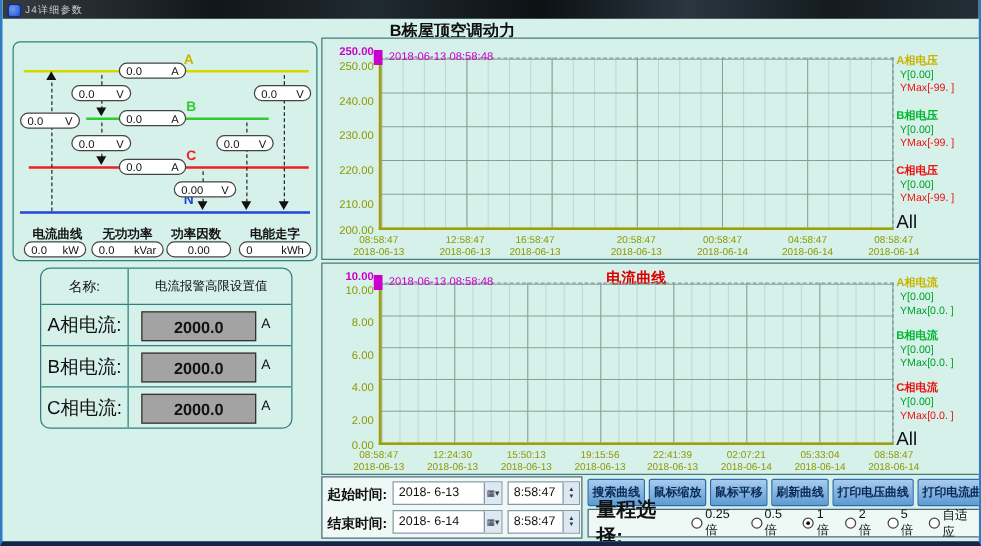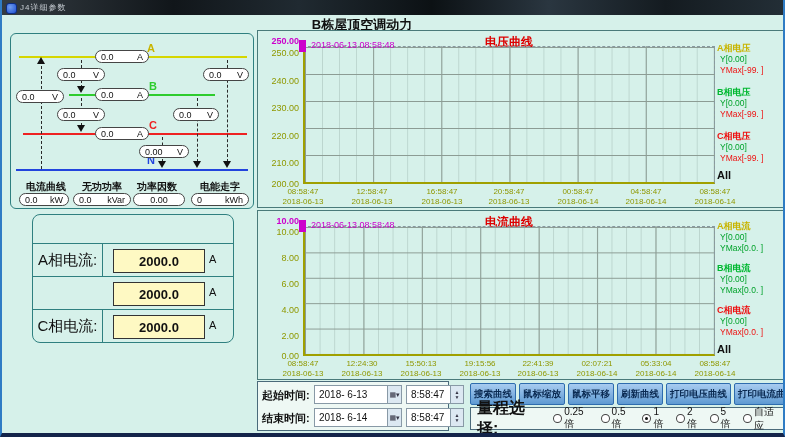--- a/index.html
+++ b/index.html
@@ -22,45 +22,45 @@
   .phlabel{position:absolute;font-size:11px;font-weight:bold;}
   
   #maintitle{position:absolute;top:16px;left:0;width:720px;text-align:center;font-size:13px;font-weight:bold;color:#101010;}
   
   #diagram{position:absolute;left:8px;top:33px;width:242px;height:174px;border:1px solid #2f8080;border-radius:6px;}
   .mlabel{position:absolute;top:146px;font-size:10px;font-weight:bold;color:#111;text-align:center;}
   
   #settings{position:absolute;left:30px;top:214px;width:200px;height:127px;border:1px solid #2f8080;border-radius:8px;overflow:hidden;background:#d6f1ea;}
   .trow{position:absolute;left:0;width:100%;border-top:1px solid #2f8080;box-sizing:border-box;}
   .tlabel{position:absolute;left:0;top:0;width:70px;height:100%;display:flex;align-items:center;justify-content:center;font-size:15px;color:#111;border-right:1px solid #2f8080;box-sizing:border-box;}
-  .tvalbox{position:absolute;left:80px;top:5px;width:90px;height:22px;background:#fef9c3;border:1px solid #333;
+  .tvalbox{position:absolute;left:80px;top:5px;width:90px;height:22px;background:#a3a3a3;border:1px solid #333;
            display:flex;align-items:center;justify-content:center;font-size:13px;font-weight:bold;color:#111;}
   .tunit{position:absolute;left:176px;top:9px;font-size:11px;color:#111;}
   
   .chart{position:absolute;left:255px;width:528px;background:#d6f1ea;border:1px solid #4a7a7a;overflow:hidden;}
   .ctitle{position:absolute;top:3px;left:45px;width:412px;text-align:center;font-size:12px;font-weight:bold;color:#dd0000;}
   .plot{position:absolute;left:45px;box-sizing:border-box;border-left:2px solid #a0a000;border-bottom:2px solid #a0a000;
         border-top:1px dashed #8899a0;border-right:1px dashed #8899a0;}
   .plot.v6{background-image:linear-gradient(to right,#8c9c94 1px,transparent 1px),linear-gradient(to bottom,#8c9c94 1px,transparent 1px),linear-gradient(to right,#bcd6cf 1px,transparent 1px);background-size:calc(100%/6) 100%,100% calc(100%/5),calc(100%/24) 100%;}
   .plot.v7{background-image:linear-gradient(to right,#8c9c94 1px,transparent 1px),linear-gradient(to bottom,#8c9c94 1px,transparent 1px),linear-gradient(to right,#bcd6cf 1px,transparent 1px);background-size:calc(100%/7) 100%,100% calc(100%/5),calc(100%/28) 100%;}
   .ytick{position:absolute;left:0;width:41px;text-align:right;font-size:9px;color:#8f9800;}
   .ycursor{position:absolute;left:0;width:41px;text-align:right;font-size:9px;color:#cc00cc;font-weight:bold;}
   .cursor-mark{position:absolute;width:7px;height:12px;background:#cc00cc;}
   .cursor-dt{position:absolute;font-size:9px;color:#cc00cc;}
   .xtick{position:absolute;width:64px;text-align:center;font-size:8px;color:#8f9800;line-height:1.2;}
   .lg{position:absolute;left:459px;width:68px;font-size:8.5px;line-height:1.25;}
   .lg-name{font-size:9px;font-weight:bold;}
   .c-a{color:#c8b400;} .c-b{color:#00b830;} .c-c{color:#ee1111;}
   .lg-y{color:#00a22a;padding-left:3px;}
   .lg-ymax{padding-left:3px;}
   .red{color:#ee1111;} .green{color:#00a22a;}
-  .lg-all{position:absolute;left:459px;font-size:11px;color:#111;font-weight:bold;}
+  .lg-all{position:absolute;left:459px;font-size:15px;color:#111;font-weight:normal;}
   
   #controls{position:absolute;left:255px;top:381px;width:528px;height:52px;}
-  #timebox{position:absolute;left:0;top:0;width:192px;height:50px;border:1px solid #4a6a7a;background:#eef8f4;box-sizing:border-box;}
+  #timebox{position:absolute;left:0;top:0;width:209px;height:50px;border:1px solid #4a6a7a;background:#eef8f4;box-sizing:border-box;}
   .ctl-label{position:absolute;left:4px;font-size:11px;font-weight:bold;color:#111;}
   .field{position:absolute;height:19px;background:#fff;border:1px solid #8899a6;box-sizing:border-box;display:flex;align-items:center;font-size:10px;color:#111;}
   .field .txt{flex:1;padding-left:4px;white-space:nowrap;}
   .dd{width:13px;height:100%;border-left:1px solid #8899a6;background:#dce8f2;display:flex;align-items:center;justify-content:center;font-size:7px;color:#334;}
   .spin{width:12px;height:100%;border-left:1px solid #8899a6;background:#dce8f2;display:flex;flex-direction:column;align-items:center;justify-content:center;font-size:5px;color:#334;line-height:1;}
   #btnrow{position:absolute;left:213px;top:2px;width:315px;height:21px;display:flex;gap:3px;justify-content:space-between;}
   .btn{height:20px;padding:0 3px;background:linear-gradient(#a8ccf0,#5e9ad2);border:1px solid #2e6cae;border-radius:2px;
        font-size:9.5px;font-weight:bold;color:#0a2a52;display:flex;align-items:center;white-space:nowrap;font-family:"Liberation Sans",sans-serif;}
   #rangebox{position:absolute;left:213px;top:26px;width:315px;height:23px;border:1px solid #4a6a7a;background:#eef8f4;box-sizing:border-box;
             display:flex;align-items:center;padding-left:6px;gap:7px;}
@@ -159,57 +159,61 @@
     <div class="cap" style="left:122px;top:159px;width:52px;justify-content:center;">
       <span>0.00</span>
     </div>
     <div class="cap" style="left:180px;top:159px;width:58px;">
       <span>0</span>
         <span class="u">kWh</span>
     </div>
   </div>
 
   <div id="settings">
+    <div class="trow" style="top:0;height:28px;border-top:none;">
+      <div class="tlabel" style="font-size:11px;">名称:</div>
+      <div class="abs" style="left:72px;top:0;width:128px;height:100%;display:flex;align-items:center;justify-content:center;font-size:10px;color:#111;">电流报警高限设置值</div>
+    </div>
     <div class="trow" style="top:28px;height:33px;">
       <div class="tlabel">A相电流:</div>
       <div class="tvalbox">2000.0</div>
       <div class="tunit">A</div>
     </div>
     <div class="trow" style="top:61px;height:33px;">
+      <div class="tlabel">B相电流:</div>
       <div class="tvalbox">2000.0</div>
       <div class="tunit">A</div>
     </div>
     <div class="trow" style="top:94px;height:33px;">
       <div class="tlabel">C相电流:</div>
       <div class="tvalbox">2000.0</div>
       <div class="tunit">A</div>
     </div>
   </div>
 
   <div class="chart" style="top:30px;height:176px;">
-    <div class="ctitle">电压曲线</div>
     <div class="plot v6" style="top:15px;width:412px;height:138px;"></div>
     <div class="cursor-mark" style="left:41px;top:9px;"></div>
     <div class="cursor-dt" style="left:53px;top:9px;">2018-06-13 08:58:48</div>
     <div class="ycursor" style="top:5px;">250.00</div>
     <div class="ytick" style="top:17px;">250.00</div>
     <div class="ytick" style="top:45px;">240.00</div>
     <div class="ytick" style="top:72px;">230.00</div>
     <div class="ytick" style="top:100px;">220.00</div>
     <div class="ytick" style="top:127px;">210.00</div>
     <div class="ytick" style="top:148px;">200.00</div>
     <div class="xtick" style="left:13px;top:156px;">
         <div>08:58:47</div>
         <div>2018-06-13</div>
       </div>
     <div class="xtick" style="left:82px;top:156px;">
         <div>12:58:47</div>
         <div>2018-06-13</div>
       </div>
-    <div class="xtick" style="left:152px;top:156px;">
+    <div class="xtick" style="left:138px;top:156px;">
         <div>16:58:47</div>
         <div>2018-06-13</div>
       </div>
     <div class="xtick" style="left:219px;top:156px;">
         <div>20:58:47</div>
         <div>2018-06-13</div>
       </div>
     <div class="xtick" style="left:288px;top:156px;">
         <div>00:58:47</div>
         <div>2018-06-14</div>

